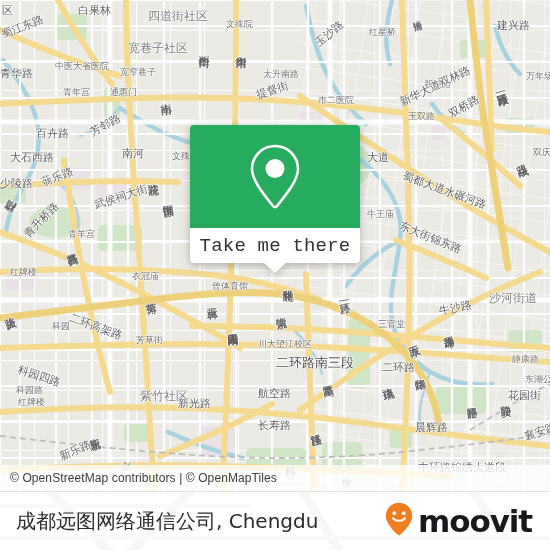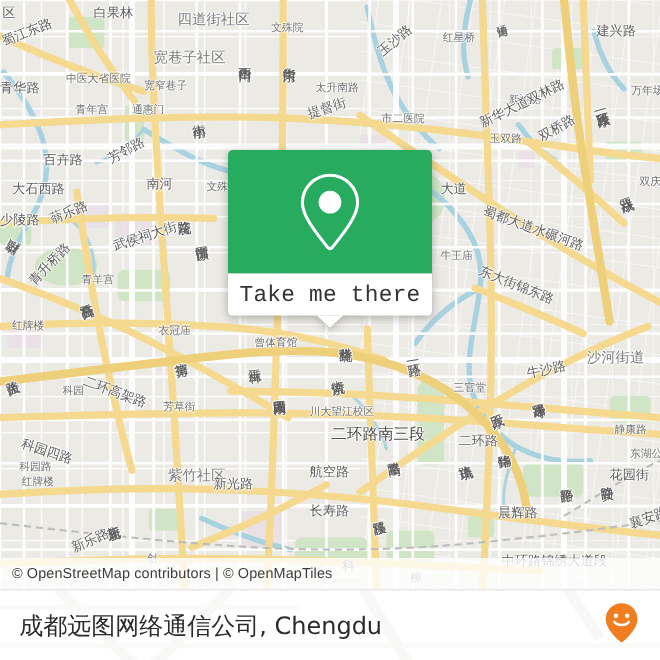--- a/index.html
+++ b/index.html
@@ -429,17 +429,18 @@
       <span>
         <svg width="28" height="34" viewBox="0 0 28 34">
           <path d="M14 0.8 C6.6 0.8 0.8 6.6 0.8 14 C0.8 21 8 28.4 12.7 32.6
                    C13.4 33.3 14.6 33.3 15.3 32.6 C20 28.4 27.2 21 27.2 14
                    C27.2 6.6 21.4 0.8 14 0.8 Z" fill="#f07d20"></path>
           <circle cx="9.3" cy="11.2" r="1.9" fill="#ffffff"></circle>
           <circle cx="18.7" cy="11.2" r="1.9" fill="#ffffff"></circle>
           <path d="M8 16.2 C10 19.6 18 19.6 20 16.2" fill="none" stroke="#ffffff" stroke-width="2.1" stroke-linecap="round"></path>
         </svg>
       </span>
+      <span class="brand-wordmark">moovit</span>
     </div>
 
   </div>
 
 </div>
 
 </body></html>

